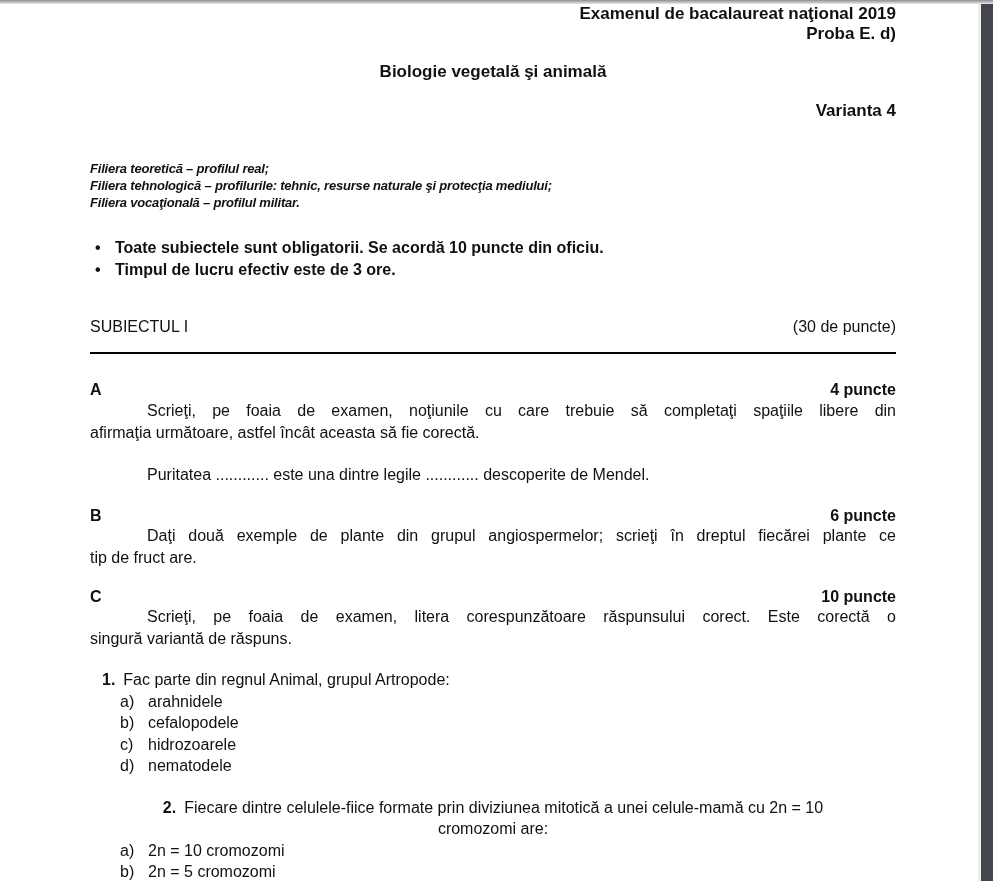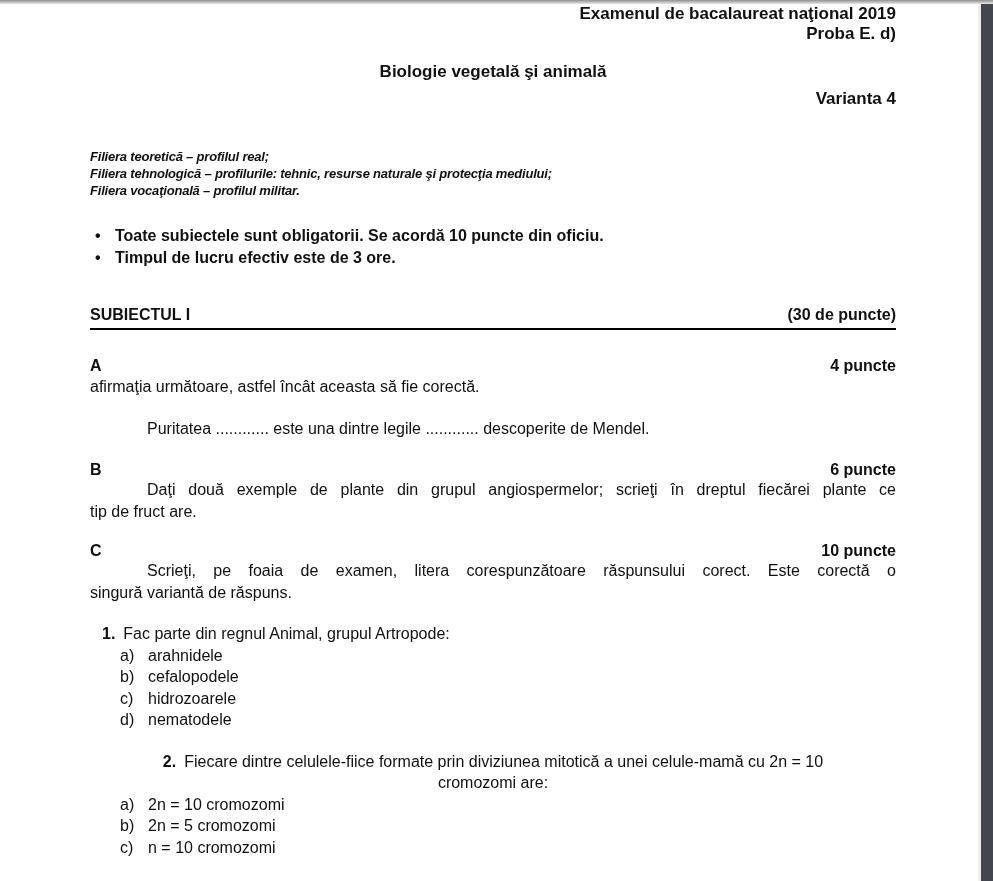--- a/index.html
+++ b/index.html
@@ -40,36 +40,36 @@
   }
   .content {
     position: absolute;
     left: 90px;
     top: 4px;
     width: 806px;
   }
 
   .hdr { font-size: 17px; line-height: 20px; font-weight: bold; text-align: right; }
   .subject { font-size: 17px; line-height: 20px; font-weight: bold; text-align: center; margin-top: 18px; }
-  .variant { font-size: 17px; line-height: 18px; font-weight: bold; text-align: right; margin-top: 8px; }
+  .variant { font-size: 17px; line-height: 18px; font-weight: bold; text-align: right; margin-top: 20px; }
 
   .filiera { margin-top: 40px; font-size: 13px; line-height: 17px; font-weight: bold; font-style: italic; letter-spacing: -0.2px; }
 
   .bullets { margin-top: 26px; }
   .bullet-row { display: flex; line-height: 22px; font-weight: bold; }
   .dot { width: 20px; padding-left: 5px; }
 
   .subj-head {
     margin-top: 37px;
     display: flex;
     justify-content: space-between;
-    font-weight: bold;
+    font-weight: normal;
     line-height: 18px;
     border-bottom: 2px solid #000;
-    padding-bottom: 4px;
+    padding-bottom: 16px;
   }
 
   .sec-head { display: flex; justify-content: space-between; font-weight: bold; line-height: 18px; }
   .mt-a { margin-top: 27px; }
   .mt-b { margin-top: 21px; }
   .mt-c { margin-top: 19px; }
 
   .par { line-height: 22px; }
   .par-a { margin-top: 1px; }
   .par-bc { }
@@ -120,20 +120,21 @@
   <div class="subj-head">
     <span>SUBIECTUL I</span>
     <span>(30 de puncte)</span>
   </div>
 
   <div class="sec-head mt-a">
     <span>A</span>
     <span>4 puncte</span>
   </div>
   <div class="par par-a">
+    <div class="jline ind">Scrieţi, pe foaia de examen, noţiunile cu care trebuie să completaţi spaţiile libere din</div>
     <div>afirmaţia următoare, astfel încât aceasta să fie corectă.</div>
   </div>
   <div class="statement">Puritatea ............ este una dintre legile ............ descoperite de Mendel.</div>
 
   <div class="sec-head mt-b">
     <span>B</span>
     <span>6 puncte</span>
   </div>
   <div class="par par-bc">
     <div class="jline ind">Daţi două exemple de plante din grupul angiospermelor; scrieţi în dreptul fiecărei plante ce</div>

